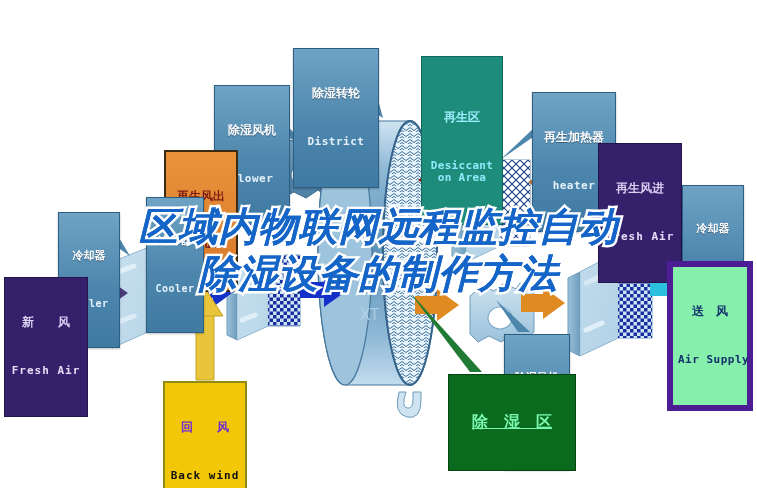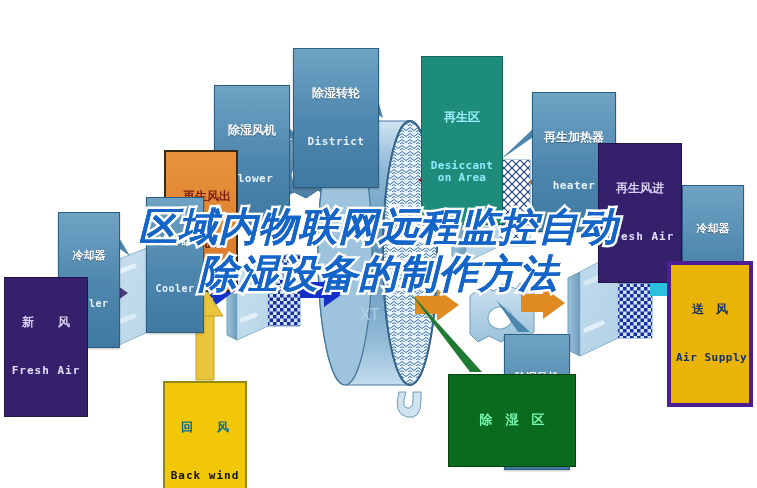--- a/index.html
+++ b/index.html
@@ -29,53 +29,53 @@
   }
   .blue-box .cn{color:#ffffff;text-shadow:0 1px 0 rgba(0,0,0,.35);}
   .blue-box .en{color:#e4f1fb;letter-spacing:.5px;}
 
   
   .orange-box{
     background:linear-gradient(180deg,#e8923b 0%,#d9772a 100%);
     border:2px solid #3a2a12;
     color:#6d1b12;
   }
-  .orange-box .cn{color:#7a1d10;text-align:right;}
+  .orange-box .cn{color:#7a1d10;}
   .orange-box .en{color:#6a1a0e;}
 
   
   .teal-box{
     background:#1e8c7a;
     border:1px solid #12695b;
   }
   .teal-box .cn{color:#9ff0ff;margin-top:16px;}
   .teal-box .en{color:#8fe9fa;letter-spacing:.3px;}
 
   
   .purple-box{
     background:#34206b;
     border:1px solid #241449;
   }
   .purple-box .cn{color:#d9d0f2;}
   .purple-box .en{color:#e4ddf7;letter-spacing:1px;}
 
   
   .cyan-box{
-    background:#eab308;
-    border:4px solid #4c1d95;
+    background:#86efac;
+    border:6px solid #4c1d95;
   }
   .cyan-box .cn{color:#12306b;}
   .cyan-box .en{color:#12306b;letter-spacing:.5px;}
 
   
   .yellow-box{
     background:#f2c707;
     border:2px solid #8f8b14;
   }
-  .yellow-box .cn{color:#0369a1;}
+  .yellow-box .cn{color:#6d28d9;}
   .yellow-box .en{color:#111111;letter-spacing:1px;}
 
   
   .green-box{
     background:#0a6b1e;
     border:1px solid #05440f;
   }
   .green-box .cn{color:#7bf7b0;}
   .green-box .en{color:#7df3ad;letter-spacing:.4px;}
 
@@ -357,21 +357,21 @@
     <span class="cn" style="font-size:12px;">送　风</span>
     <span class="en" style="font-size:11px;">Air Supply</span>
   </div>
 
   <div class="lbl blue-box" style="left:504px;top:334px;width:66px;padding:1px 3px 2px 3px;">
     <span class="cn" style="font-size:11px;">除湿风机</span>
     <span class="en" style="font-size:10px;">Blower</span>
   </div>
 
   <div class="lbl green-box" style="left:448px;top:374px;width:128px;">
-    <span class="cn" style="font-size:13px;">除　湿　区</span>
+    <span class="cn" style="font-size:16px;text-decoration:underline;">除　湿　区</span>
   </div>
 
   <div id="title">
     <span class="ln">区域内物联网远程监控自动</span>
     <span class="ln">除湿设备的制作方法</span>
   </div>
   <div id="title-fill">
     <span class="ln">区域内物联网远程监控自动</span>
     <span class="ln">除湿设备的制作方法</span>
   </div>

